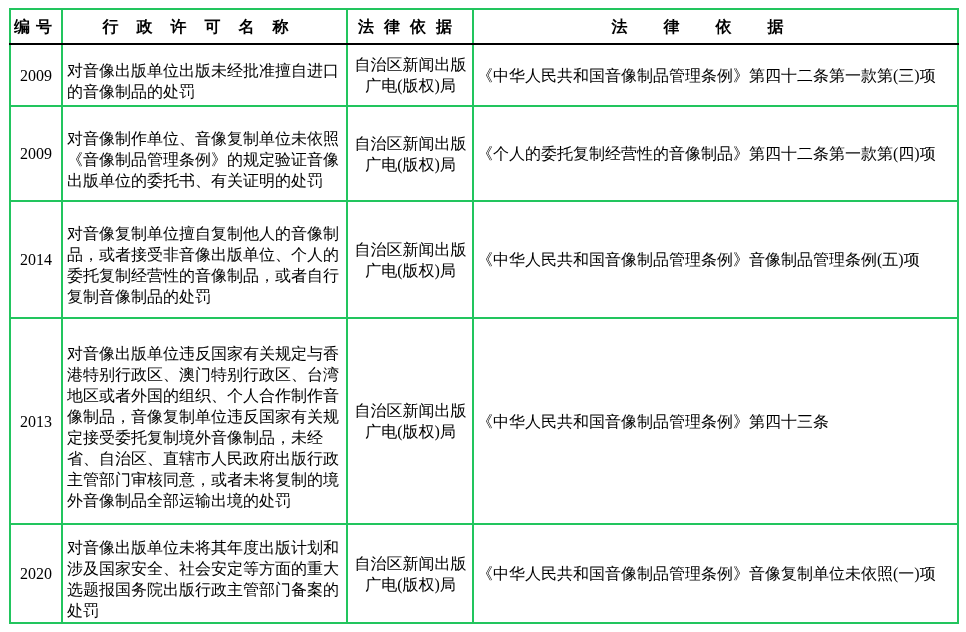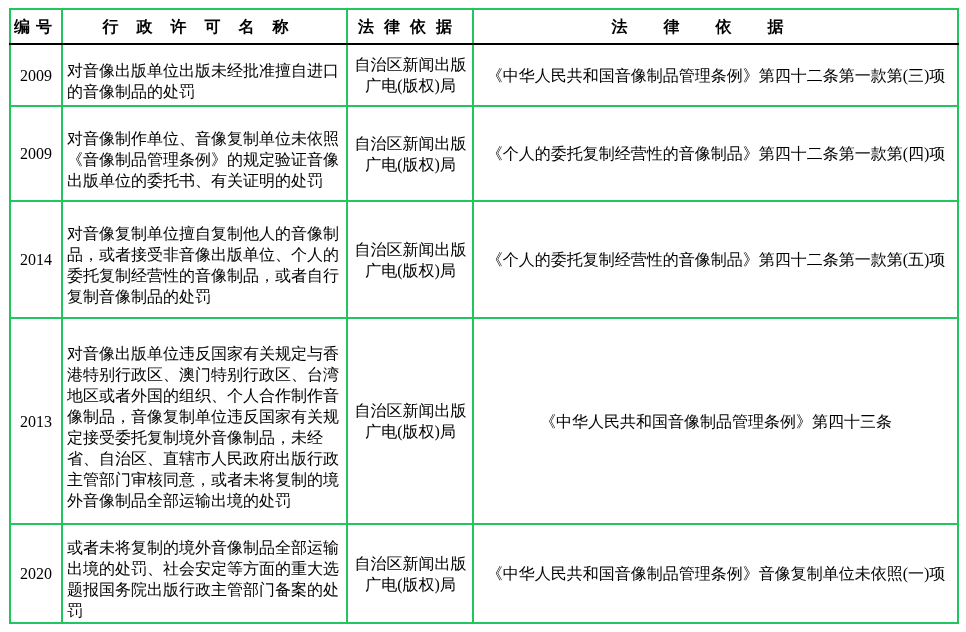--- a/index.html
+++ b/index.html
@@ -51,21 +51,21 @@
   }
   td.c-name {
     text-align: left;
     padding: 11px 4px 0 4px;
   }
   td.c-agency {
     text-align: center;
     padding: 0 4px 0 5px;
   }
   td.c-legal {
-    text-align: center;
+    text-align: left;
     padding: 0 2px 0 3px;
   }
 </style>
 </head>
 <body>
 
 <div class="page">
   <table class="doc-table">
     <colgroup>
       <col style="width:52px">
@@ -91,29 +91,29 @@
       <tr style="height:95px">
         <td class="c-id">2009</td>
         <td class="c-name">对音像制作单位、音像复制单位未依照《音像制品管理条例》的规定验证音像出版单位的委托书、有关证明的处罚</td>
         <td class="c-agency">自治区新闻出版广电(版权)局</td>
         <td class="c-legal">《个人的委托复制经营性的音像制品》第四十二条第一款第(四)项</td>
       </tr>
       <tr style="height:117px">
         <td class="c-id">2014</td>
         <td class="c-name">对音像复制单位擅自复制他人的音像制品，或者接受非音像出版单位、个人的委托复制经营性的音像制品，或者自行复制音像制品的处罚</td>
         <td class="c-agency">自治区新闻出版广电(版权)局</td>
-        <td class="c-legal">《个人的委托复制经营性的音像制品》第四十二条第一款第(五)项</td>
+        <td class="c-legal">《中华人民共和国音像制品管理条例》音像制品管理条例(五)项</td>
       </tr>
       <tr style="height:206px">
         <td class="c-id">2013</td>
         <td class="c-name">对音像出版单位违反国家有关规定与香港特别行政区、澳门特别行政区、台湾地区或者外国的组织、个人合作制作音像制品，音像复制单位违反国家有关规定接受委托复制境外音像制品，未经省、自治区、直辖市人民政府出版行政主管部门审核同意，或者未将复制的境外音像制品全部运输出境的处罚</td>
         <td class="c-agency">自治区新闻出版广电(版权)局</td>
         <td class="c-legal">《中华人民共和国音像制品管理条例》第四十三条</td>
       </tr>
       <tr style="height:99px">
         <td class="c-id">2020</td>
-        <td class="c-name">或者未将复制的境外音像制品全部运输出境的处罚、社会安定等方面的重大选题报国务院出版行政主管部门备案的处罚</td>
+        <td class="c-name">对音像出版单位未将其年度出版计划和涉及国家安全、社会安定等方面的重大选题报国务院出版行政主管部门备案的处罚</td>
         <td class="c-agency">自治区新闻出版广电(版权)局</td>
         <td class="c-legal">《中华人民共和国音像制品管理条例》音像复制单位未依照(一)项</td>
       </tr>
     </tbody>
   </table>
 </div>
 
 </body></html>

